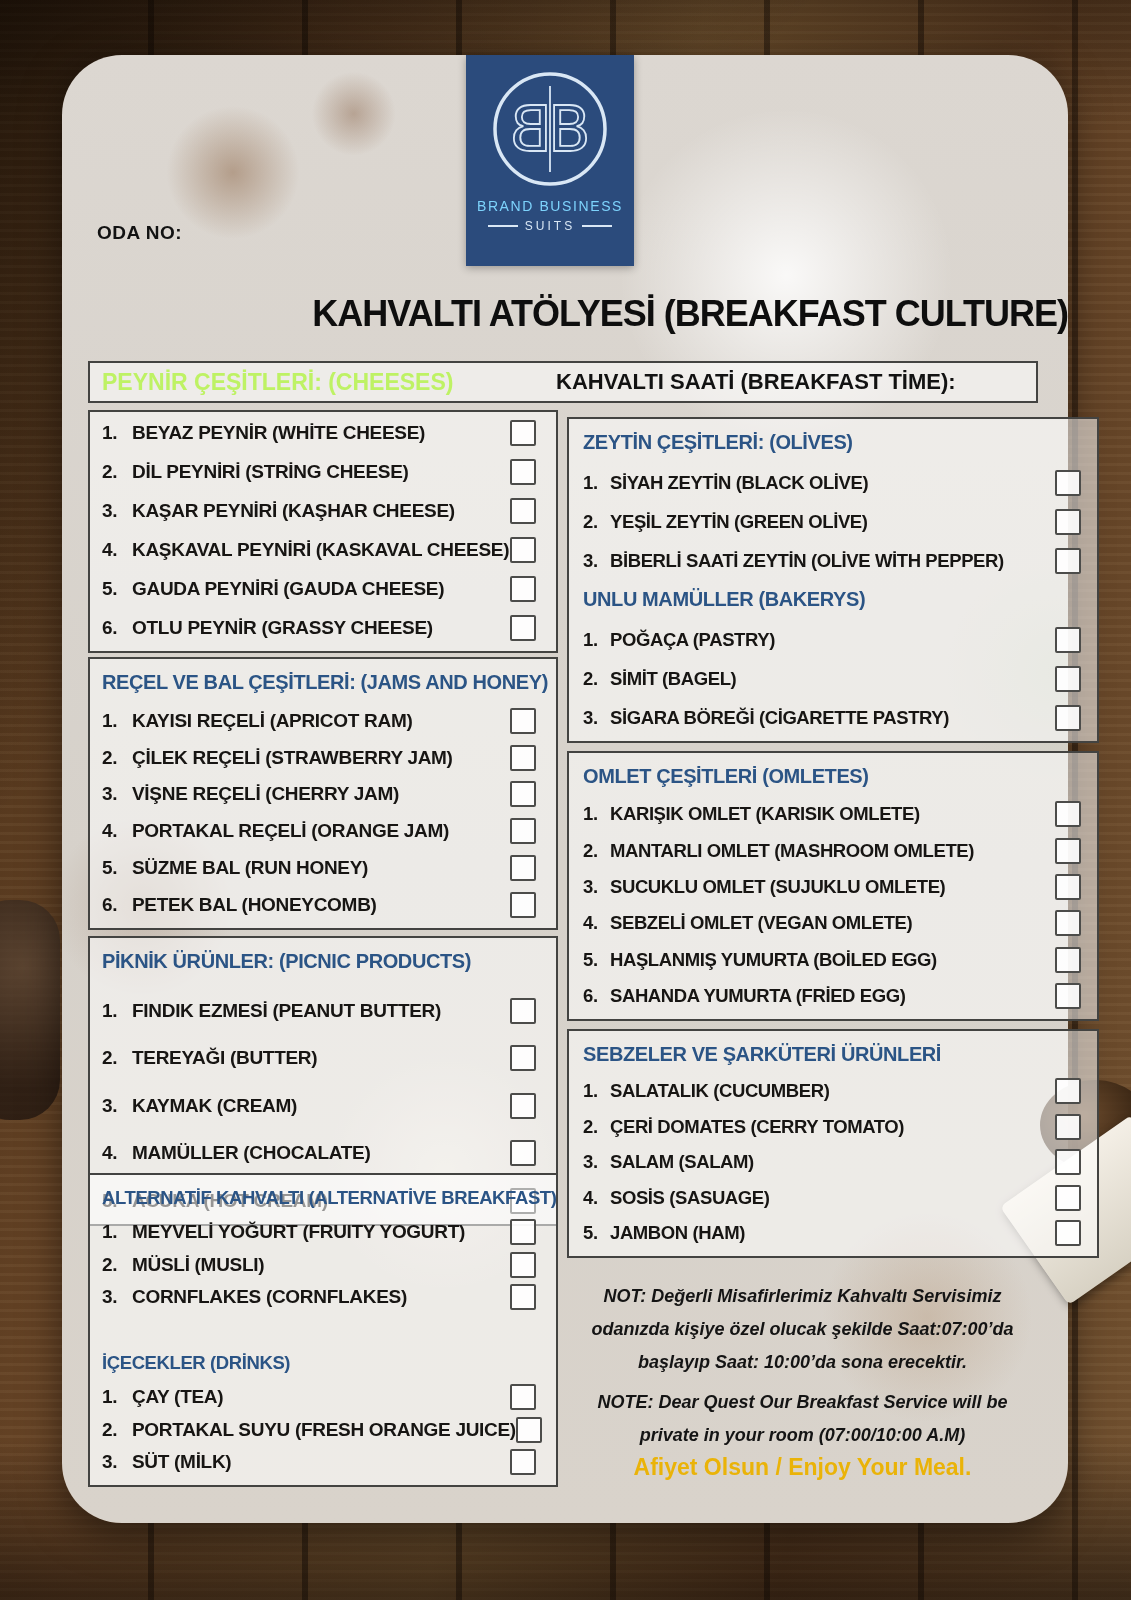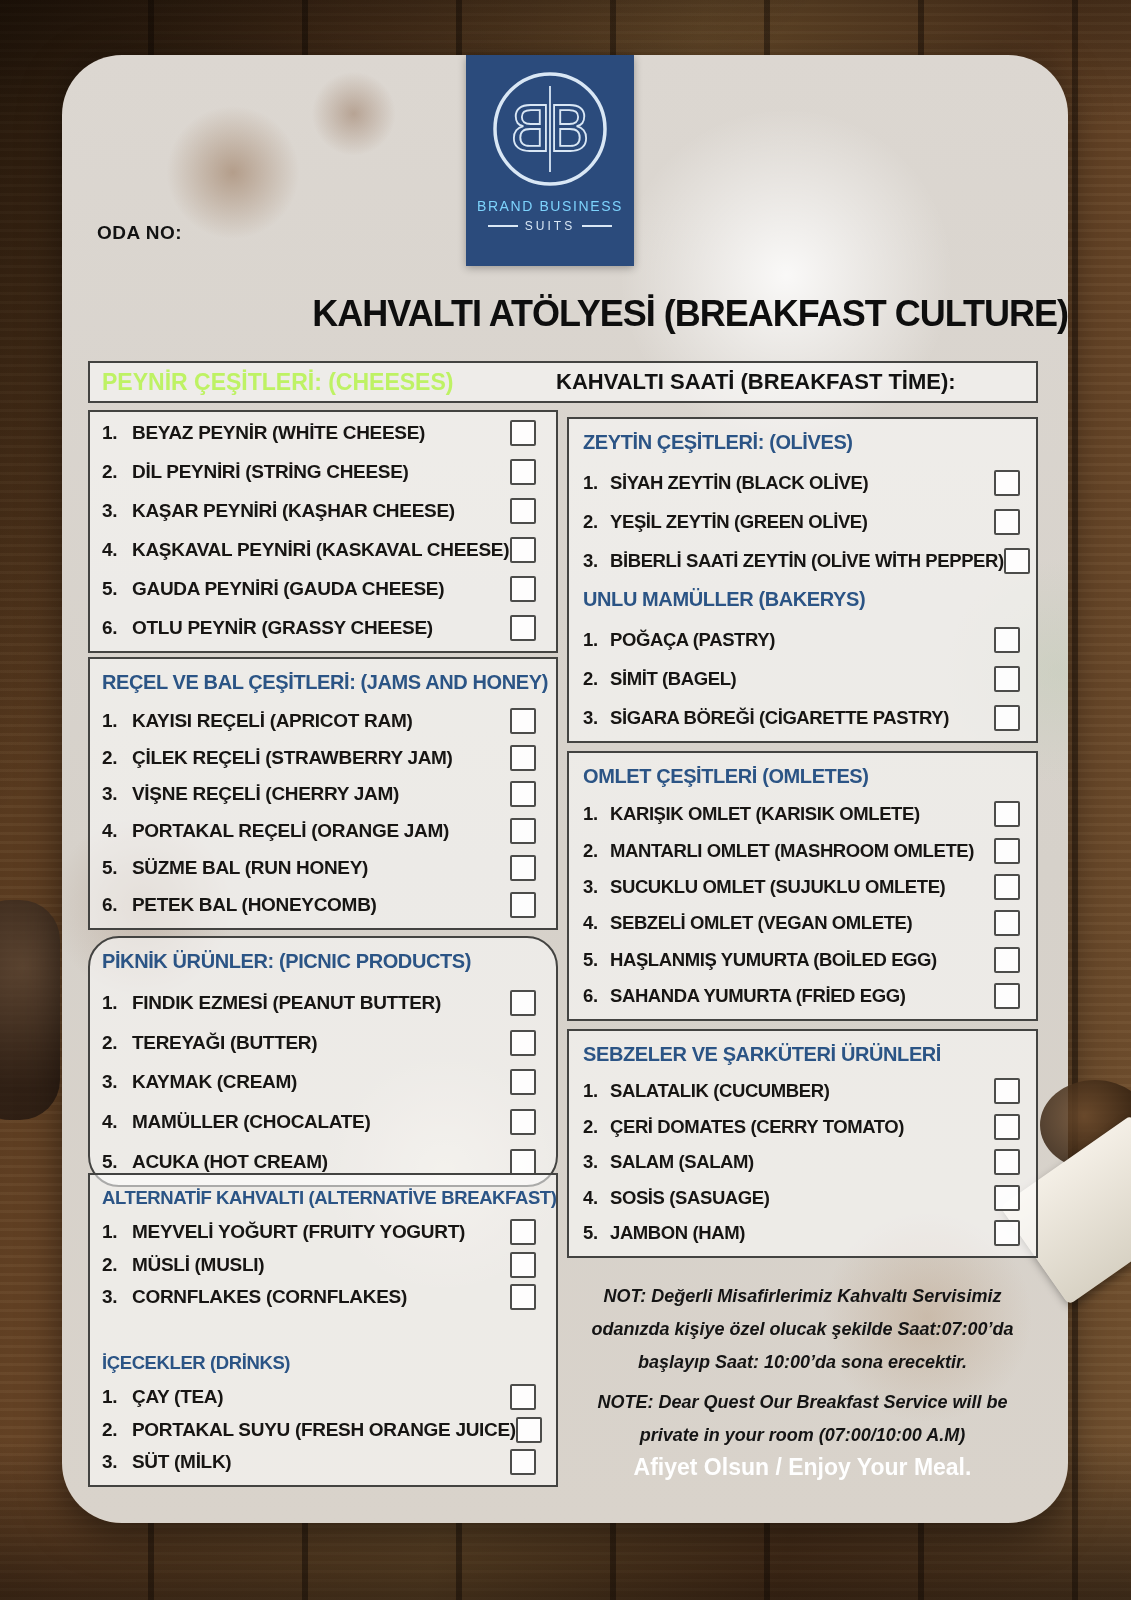--- a/index.html
+++ b/index.html
@@ -51,24 +51,24 @@
   .headerbar{position:absolute;left:88px;top:361px;width:950px;height:42px;
     border:2px solid #434341;background:rgba(255,255,255,.55);box-sizing:border-box;}
   .hb-left{position:absolute;left:12px;top:0;height:100%;display:flex;align-items:center;
     color:#bef264;font-size:23px;font-weight:bold;}
   .hb-right{position:absolute;left:466px;top:0;height:100%;display:flex;align-items:center;
     color:#121212;font-size:22px;font-weight:bold;}
   
   .box{position:absolute;border:2px solid #434341;background:rgba(255,255,255,.55);
     box-sizing:border-box;display:flex;flex-direction:column;justify-content:space-between;}
   .lcol{left:88px;width:470px;padding:8px 20px 10px 12px;}
-  .rcol{left:567px;width:471px;padding:8px 16px 10px 14px;}
+  .rcol{left:567px;width:532px;padding:8px 16px 10px 14px;}
   #box-cheeses{top:410px;height:243px;}
   #box-jams{top:657px;height:273px;}
-  #box-picnic{top:936px;height:251px;border-radius:31px;}
+  #box-picnic{top:936px;height:290px;}
   #box-alt{top:1173px;height:314px;gap:28px;}
   #box-olives{top:417px;height:326px;}
   #box-omelettes{top:751px;height:270px;}
   #box-vegdeli{top:1029px;height:229px;}
   .group{flex:1;display:flex;flex-direction:column;justify-content:space-between;}
   .group + .group{margin-top:10px;}
   .box-title{color:#2b5485;font-size:20px;font-weight:bold;letter-spacing:-.4px;
     display:flex;align-items:center;min-height:30px;white-space:nowrap;}
   #box-alt .box-title{font-size:18.5px;}
   .row{display:flex;align-items:center;color:#171513;font-weight:bold;}
@@ -78,21 +78,21 @@
   .rcol .num{flex:0 0 27px;}
   .lbl{white-space:nowrap;}
   .chk{margin-left:auto;flex:0 0 26px;width:26px;height:26px;background:rgba(255,255,255,.9);
     border:2px solid #4c4c4a;border-radius:2px;box-sizing:border-box;cursor:pointer;}
   
   .notes{position:absolute;left:567px;width:471px;text-align:center;color:#141414;
     font-weight:bold;font-style:italic;}
   #note-tr{top:1280px;font-size:18px;line-height:33px;}
   #note-en{top:1386px;font-size:18px;line-height:33px;}
   .afiyet{position:absolute;left:567px;top:1454px;width:471px;text-align:center;
-    font-size:23px;font-weight:bold;color:#ffffff;font-style:normal;}
+    font-size:23px;font-weight:bold;color:#eab308;font-style:normal;}
 </style>
 </head>
 <body>
 
 <div class="stage">
   <div class="wood"></div>
   <div class="wood-vignette"></div>
   <div class="decor pot"></div>
 
   <div class="card"></div>

